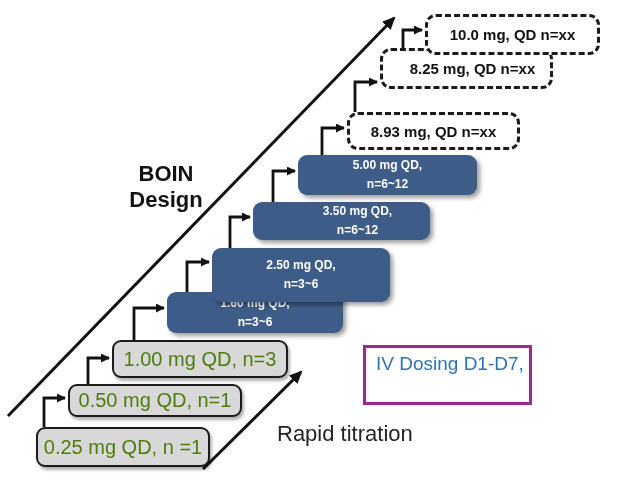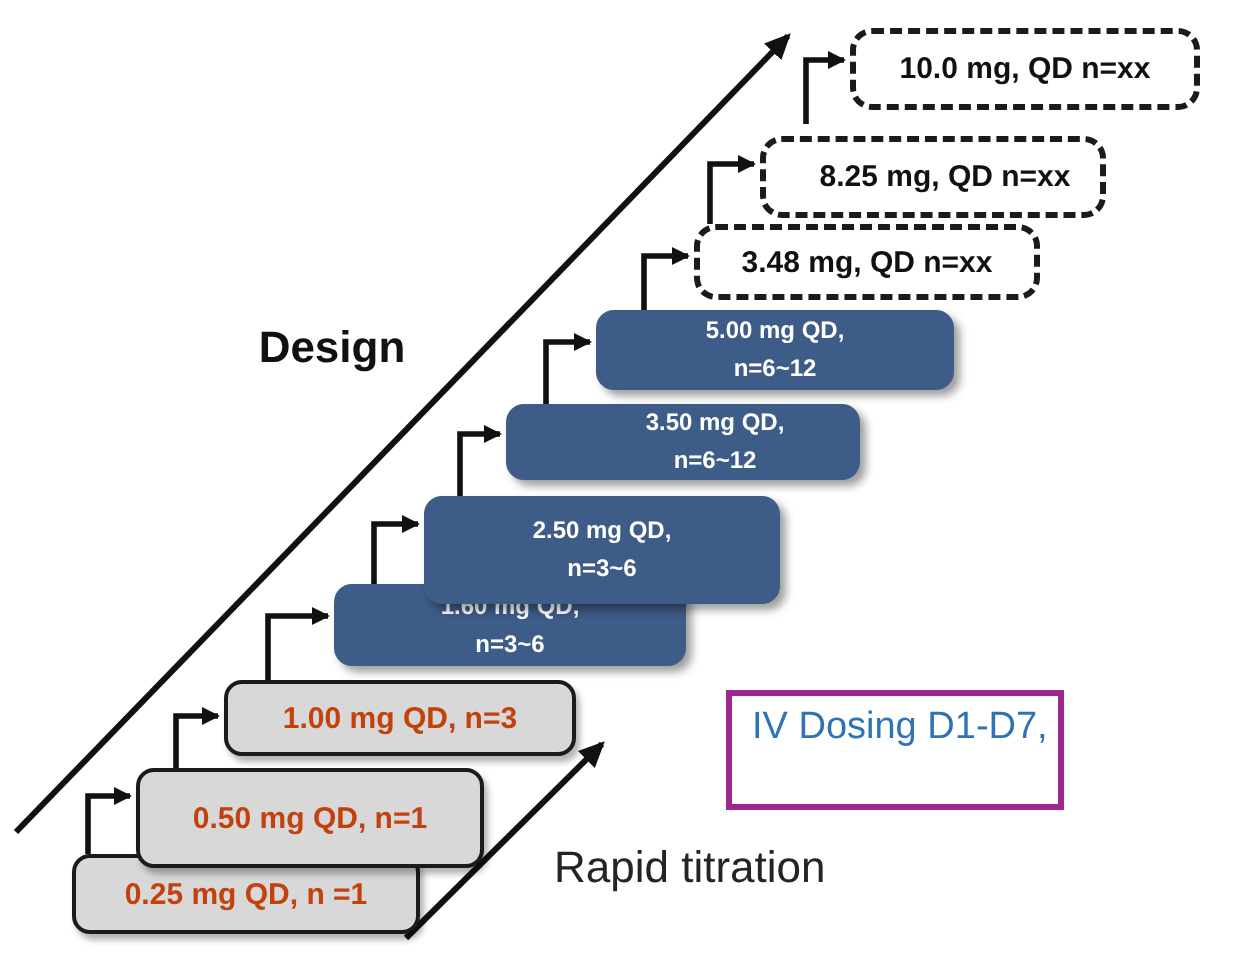--- a/index.html
+++ b/index.html
@@ -8,42 +8,42 @@
     font-family:"Liberation Sans",sans-serif;
   }
   #arrow-layer{position:absolute;left:0;top:0;z-index:1;}
   .step{
     position:absolute;z-index:2;display:flex;flex-direction:column;
     align-items:center;justify-content:center;text-align:center;
     box-sizing:border-box;border-radius:9px;
   }
   .gray{
     background:var(--step-gray,#D8D8D8);
-    border:2px solid #1b1b1b;color:#c2410c;
-    font-weight:bold;font-size:15px;
+    border:2px solid #1b1b1b;color:#4d7c0f;
+    font-weight:normal;font-size:20px;
     box-shadow:2px 3px 3px rgba(0,0,0,0.30);
   }
   .blue{
     background:var(--step-blue,#3E5C88);
     color:#ffffff;font-weight:bold;font-size:12px;line-height:19px;
     box-shadow:3px 3px 4px rgba(0,0,0,0.38);
   }
   .dashed{
     background:#ffffff;border:3px dashed #1b1b1b;border-radius:11px;
     color:#111;font-weight:bold;font-size:15px;
   }
   .s1{left:36px;top:427px;width:174px;height:40px;}
-  .s2{left:68px;top:384px;width:174px;height:50px;}
+  .s2{left:68px;top:384px;width:174px;height:33px;}
   .s3{left:112px;top:340px;width:176px;height:38px;}
   .s4{left:167px;top:292px;width:176px;height:41px;}
   .s5{left:212px;top:248px;width:178px;height:54px;}
   .s6{left:253px;top:202px;width:177px;height:38px;padding-left:32px;}
   .s7{left:298px;top:155px;width:179px;height:40px;}
   .s8{left:347px;top:112px;width:173px;height:38px;}
-  .s9{left:380px;top:68px;width:173px;height:41px;padding-left:12px;}
+  .s9{left:380px;top:48px;width:173px;height:41px;padding-left:12px;}
   .s10{left:425px;top:14px;width:175px;height:41px;}
   #boin-label{
     position:absolute;z-index:2;left:84px;top:161px;width:164px;
     text-align:center;font-size:22px;font-weight:bold;color:#111;line-height:26px;
   }
   #rapid-label{
     position:absolute;z-index:2;left:277px;top:421px;
     font-size:22px;color:#242424;white-space:nowrap;
   }
   #iv-box{
@@ -102,30 +102,31 @@
   </div>
   <div class="step blue s6">
     <span>3.50 mg QD,</span>
     <span>n=6~12</span>
   </div>
   <div class="step blue s7">
     <span>5.00 mg QD,</span>
     <span>n=6~12</span>
   </div>
   <div class="step dashed s8">
-    <span>3.48 mg, QD n=xx</span>
+    <span>8.93 mg, QD n=xx</span>
   </div>
   <div class="step dashed s9">
     <span>8.25 mg, QD n=xx</span>
   </div>
   <div class="step dashed s10">
     <span>10.0 mg, QD n=xx</span>
   </div>
 
   <div id="boin-label">
+    <div>BOIN</div>
     <div>Design</div>
   </div>
 
   <div id="rapid-label">Rapid titration</div>
 
   <div id="iv-box">
     <div>IV Dosing D1-D7,</div>
   </div>
 
 </div>

